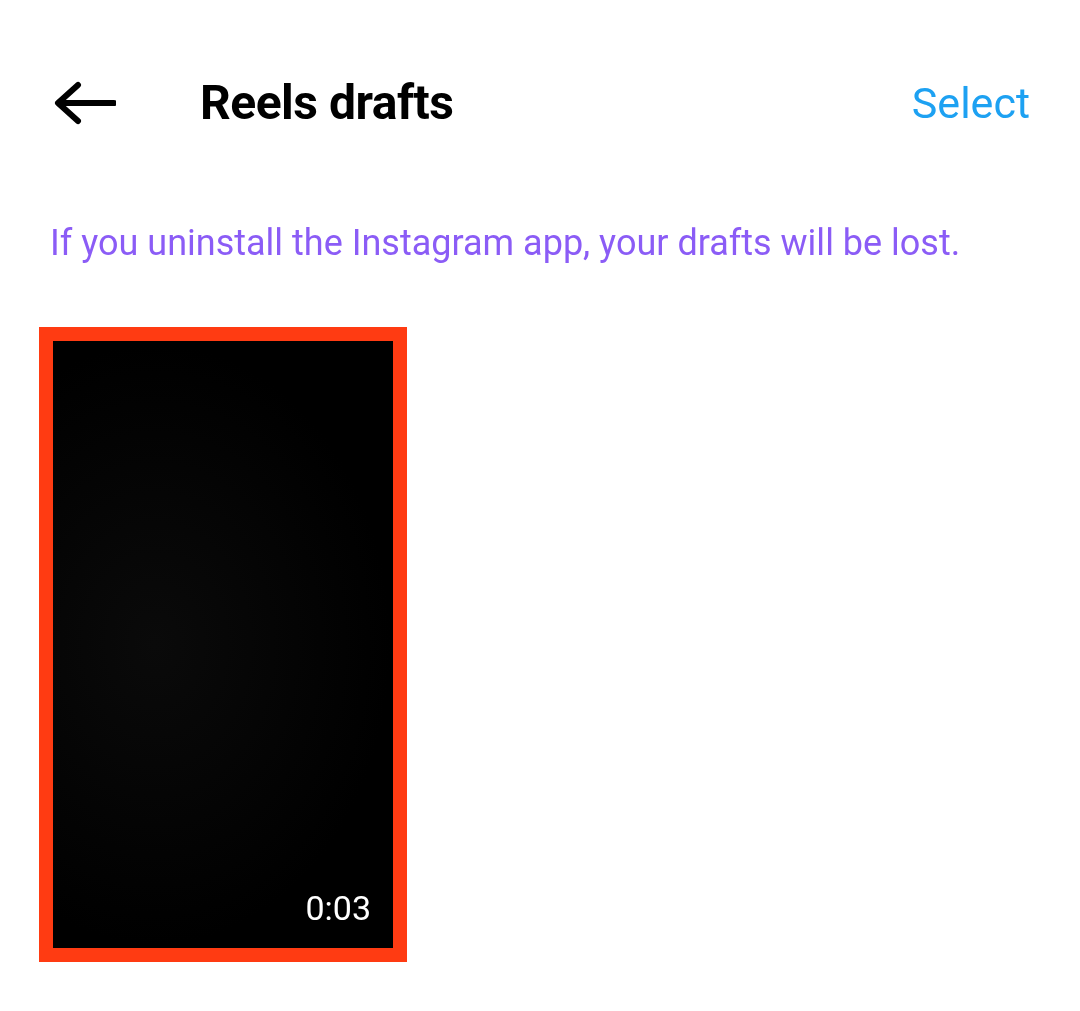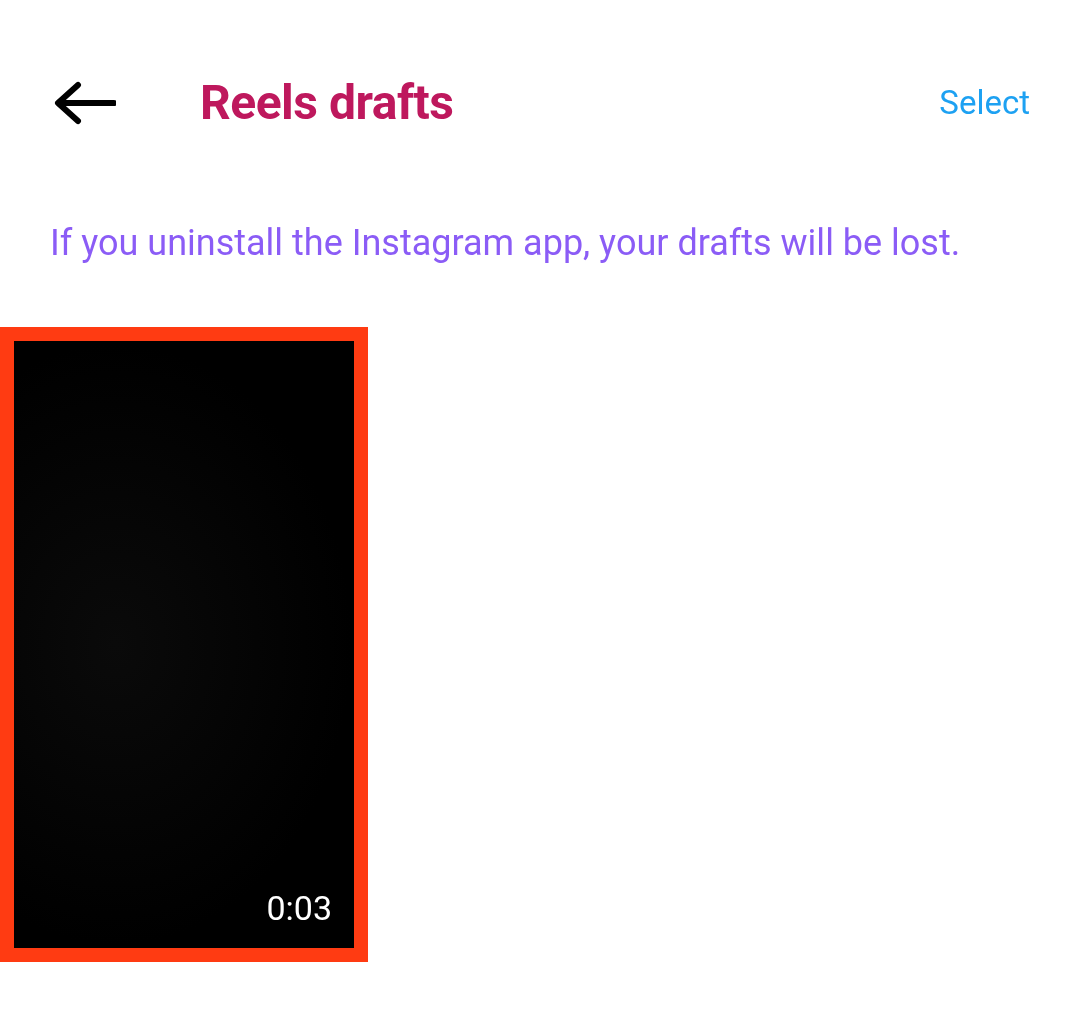--- a/index.html
+++ b/index.html
@@ -28,40 +28,41 @@
       justify-content: center;
       cursor: pointer;
     }
     .back-arrow svg {
       width: 62px;
       height: 48px;
     }
     .title {
       font-size: 48px;
       font-weight: 700;
-      color: #be185d;
+      color: #000000;
       margin-left: 80px;
       letter-spacing: -0.5px;
     }
     .select-btn {
-      font-size: 33px;
+      font-size: 43px;
       font-weight: 400;
       color: #1da1f2;
       margin-left: auto;
       cursor: pointer;
     }
     .info-text {
       font-size: 36px;
       color: #8b5cf6;
       padding: 70px 50px 0 50px;
       line-height: 1.3;
     }
     .drafts-grid {
       padding-top: 60px;
       display: flex;
+      padding-left: 39px;
     }
     .draft-item {
       position: relative;
       width: 368px;
       height: 635px;
       border: 14px solid #ff3b12;
       background: #000000;
       cursor: pointer;
     }
     .draft-thumbnail {

